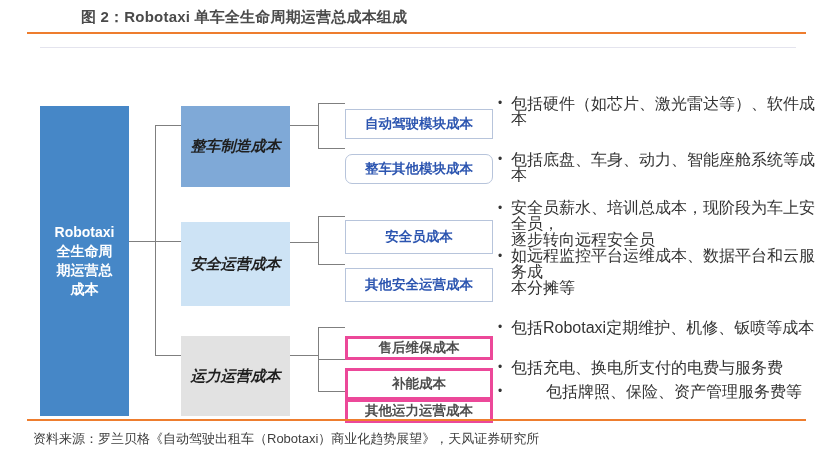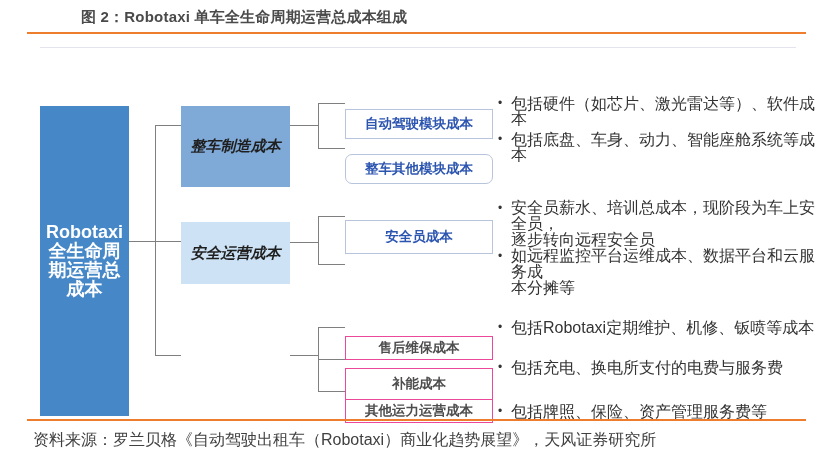--- a/index.html
+++ b/index.html
@@ -8,51 +8,51 @@
 
   .fig-title{position:absolute;left:33px;top:8px;font-size:15px;font-weight:bold;color:#4a4a4a;letter-spacing:.2px;padding-left:48px;}
   .rule-orange{position:absolute;left:27px;width:779px;height:2px;background:#ee7d2e;}
   .rule-top{top:32px;}
   .rule-bottom{top:419px;}
   .rule-faint{position:absolute;left:40px;top:47px;width:756px;height:1px;background:#e4e4ee;}
 
   .connectors{position:absolute;left:0;top:0;width:831px;height:462px;}
 
   .node{position:absolute;display:flex;align-items:center;justify-content:center;text-align:center;box-sizing:border-box;margin-top:21px;}
-  .root-node{left:40px;top:85px;width:89px;height:310px;background:#4687c7;color:#ffffff;font-size:18px;font-weight:bold;line-height:19px;white-space:pre-line;}
+  .root-node{left:40px;top:85px;width:89px;height:310px;background:#4687c7;color:#ffffff;font-size:14px;font-weight:bold;line-height:19px;white-space:pre-line;}
   .branch-node{left:181px;width:109px;color:#1f1f1f;font-size:15px;font-weight:bold;font-style:italic;}
   .branch-1{top:85px;height:81px;background:#7fa9d7;}
-  .branch-2{top:201px;height:62px;background:#cde3f5;}
+  .branch-2{top:201px;height:84px;background:#cde3f5;}
   .branch-3{top:315px;height:80px;background:#e2e2e2;}
 
   .leaf-node{left:345px;width:148px;background:#ffffff;font-size:13.5px;font-weight:bold;}
   .leaf-blue{border:1px solid #b7c4db;color:#2c55b0;}
-  .leaf-gray{border:1px solid #ec4899;color:#4d4d4d;}
+  .leaf-gray{border:3px solid #ec4899;color:#4d4d4d;}
   .leaf-a{top:88px;height:30px;}
   .leaf-b{top:133px;height:30px;border-radius:7px;}
   .leaf-c{top:199px;height:34px;}
   .leaf-d{top:247px;height:34px;}
   .leaf-e{top:315px;height:24px;}
   .leaf-f{top:347px;height:32px;}
   .leaf-g{top:378px;height:24px;}
 
   .bullet{position:absolute;left:498px;width:322px;display:flex;color:#333333;font-size:16px;line-height:15px;}
   .bullet.two-line{line-height:16px;}
   .bullet-dot{flex:0 0 13px;color:#333333;font-size:12px;line-height:inherit;}
   .bullet-dot::before{content:"•";}
   .bullet-text{flex:1;white-space:pre-line;}
   .bl-1{top:96px;}
-  .bl-2{top:132px;justify-content:space-between;}
+  .bl-2{top:152px;justify-content:space-between;}
   .bl-3{top:200px;}
   .bl-4{top:248px;}
   .bl-5{top:320px;}
   .bl-6{top:360px;}
-  .bl-7{top:404px;}
+  .bl-7{top:384px;gap:35px;}
 
-  .source-note{position:absolute;left:33px;top:430px;font-size:16px;color:#404040;}
+  .source-note{position:absolute;left:33px;top:430px;font-size:13px;color:#404040;}
 </style>
 </head>
 <body>
 
 <div class="canvas">
 
   <div class="fig-title">图 2：Robotaxi 单车全生命周期运营总成本组成</div>
   <div class="rule-orange rule-top"></div>
   <div class="rule-faint"></div>
 
@@ -82,24 +82,26 @@
     </g>
   </svg>
 
   <div class="node root-node">Robotaxi
 全生命周
 期运营总
 成本</div>
 
   <div class="node branch-node branch-1">整车制造成本</div>
   <div class="node branch-node branch-2">安全运营成本</div>
+  <div class="node branch-node branch-3">运力运营成本</div>
 
   <div class="node leaf-node leaf-blue leaf-a">自动驾驶模块成本</div>
   <div class="node leaf-node leaf-blue leaf-b">整车其他模块成本</div>
   <div class="node leaf-node leaf-blue leaf-c">安全员成本</div>
+  <div class="node leaf-node leaf-blue leaf-d">其他安全运营成本</div>
   <div class="node leaf-node leaf-gray leaf-e">售后维保成本</div>
   <div class="node leaf-node leaf-gray leaf-f">补能成本</div>
   <div class="node leaf-node leaf-gray leaf-g">其他运力运营成本</div>
 
   <div class="bullet bl-1">
     <span class="bullet-dot"></span>
     <span class="bullet-text">包括硬件（如芯片、激光雷达等）、软件成本</span>
   </div>
   <div class="bullet bl-2">
     <span class="bullet-dot"></span>

